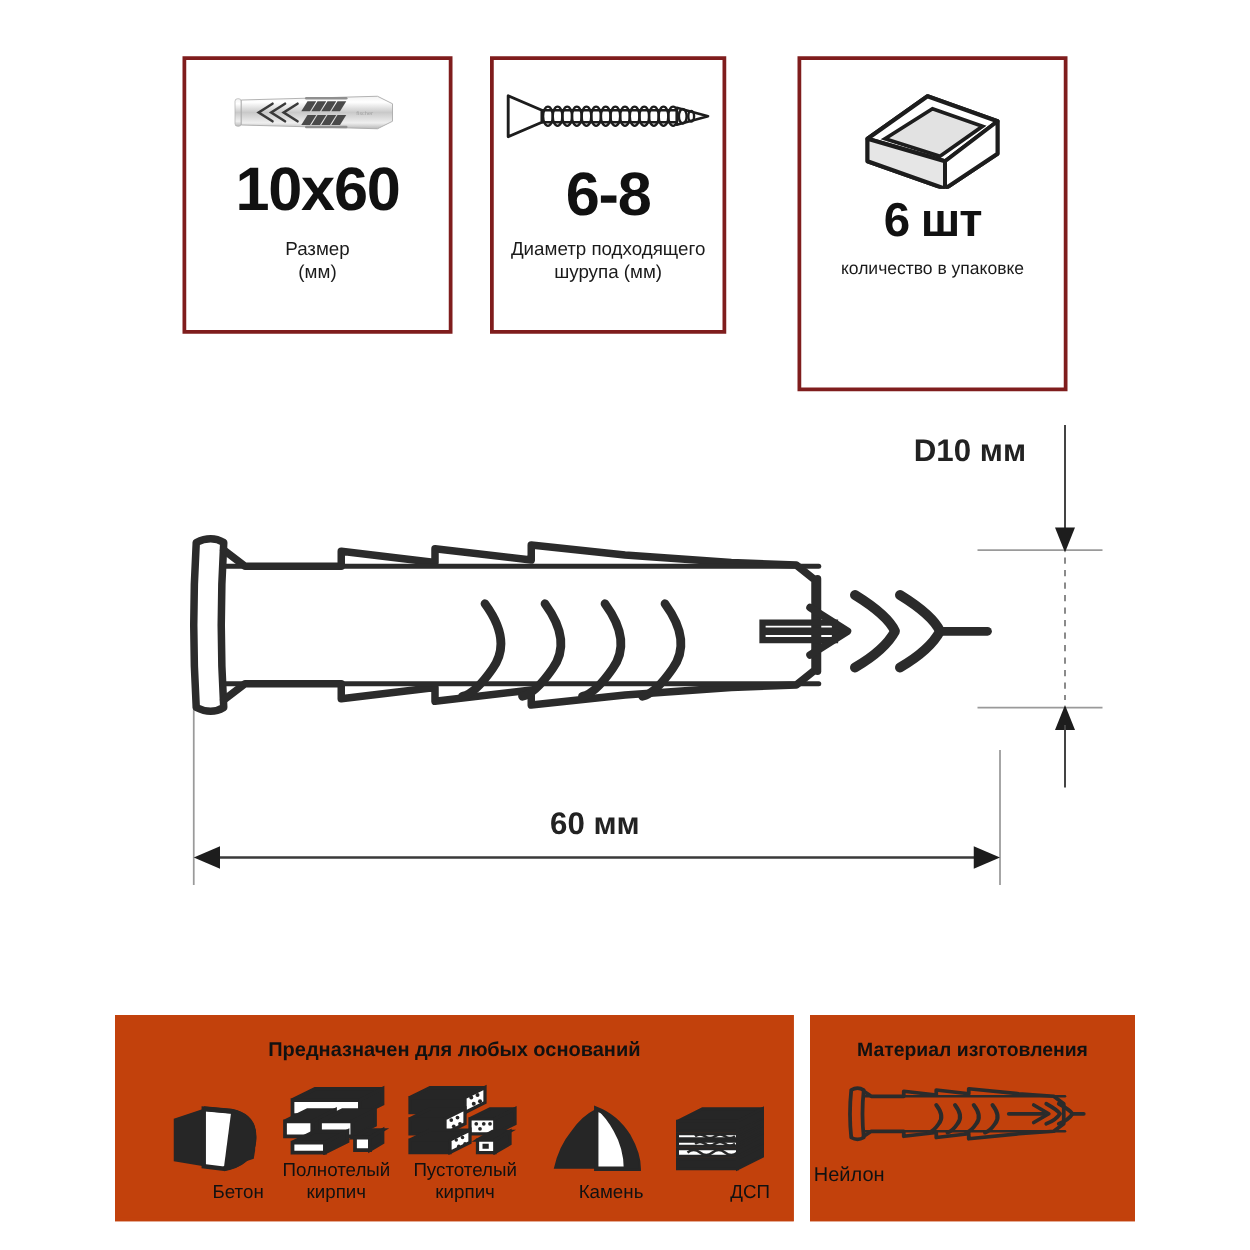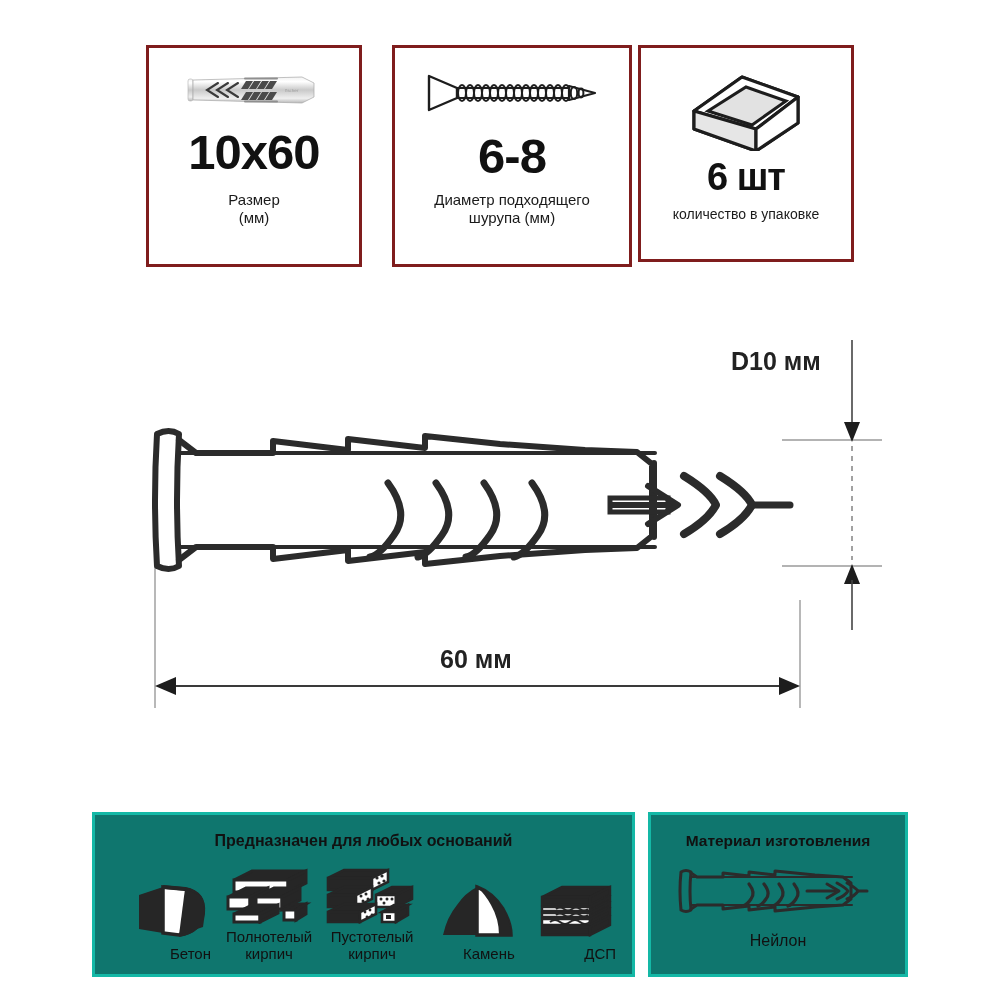--- a/index.html
+++ b/index.html
@@ -39,22 +39,22 @@
   }
   .card-caption {
     font-size: 15px;
     color: #1a1a1a;
     text-align: center;
     line-height: 1.18;
     padding: 0 6px;
   }
 
   #card-size   { left: 146px; top: 45px;  width: 216px; height: 222px; }
-  #card-screw  { left: 392px; top: 45px;  width: 240px; height: 222px; }
-  #card-qty    { left: 638px; top: 45px;  width: 216px; height: 217px; }
+  #card-screw  { left: 392px; top: 45px;  width: 189px; height: 222px; }
+  #card-qty    { left: 638px; top: 45px;  width: 216px; height: 268px; }
 
   #card-size  .card-art { height: 68px; padding-top: 16px; }
   #card-screw .card-art { height: 68px; padding-top: 22px; }
   #card-qty   .card-art { height: 104px; padding-top: 10px; }
 
   #card-size  .card-value { font-size: 49px; margin-top: 12px; }
   #card-screw .card-value { font-size: 49px; margin-top: 16px; }
   #card-qty   .card-value { font-size: 38px; margin-top: 6px; }
 
   #card-size  .card-caption { margin-top: 14px; }
@@ -73,22 +73,22 @@
     color: #222;
     font-weight: bold;
     white-space: nowrap;
   }
   #label-d10 { left: 731px; top: 347px; }
   #label-60  { left: 440px; top: 645px; }
 
   
   .bottom-panel {
     position: absolute;
-    border: 3px solid #14b8a6;
-    background: #0f766e;
+    border: 3px solid #c2410c;
+    background: #c2410c;
   }
   #panel-bases    { left: 92px;  top: 812px; width: 543px; height: 165px; }
   #panel-material { left: 648px; top: 812px; width: 260px; height: 165px; }
 
   .panel-title {
     text-align: center;
     font-size: 16px;
     font-weight: bold;
     color: #111;
     margin-top: 17px;
@@ -113,21 +113,21 @@
     font-size: 15px;
     color: #111;
     text-align: center;
     line-height: 1.1;
   }
 
   #panel-material .mat-art {
     display: flex; justify-content: center; margin-top: 14px;
   }
   #panel-material .mat-label {
-    text-align: center; font-size: 16px; color: #111; margin-top: 14px;
+    text-align: left; font-size: 16px; color: #111; margin-top: 14px;
   }
 </style>
 </head>
 <body>
 
 <div id="page">
 
   <div class="spec-card" id="card-size">
     <div class="card-art">
       <svg width="140" height="48" viewBox="0 0 140 48" aria-hidden="true">

